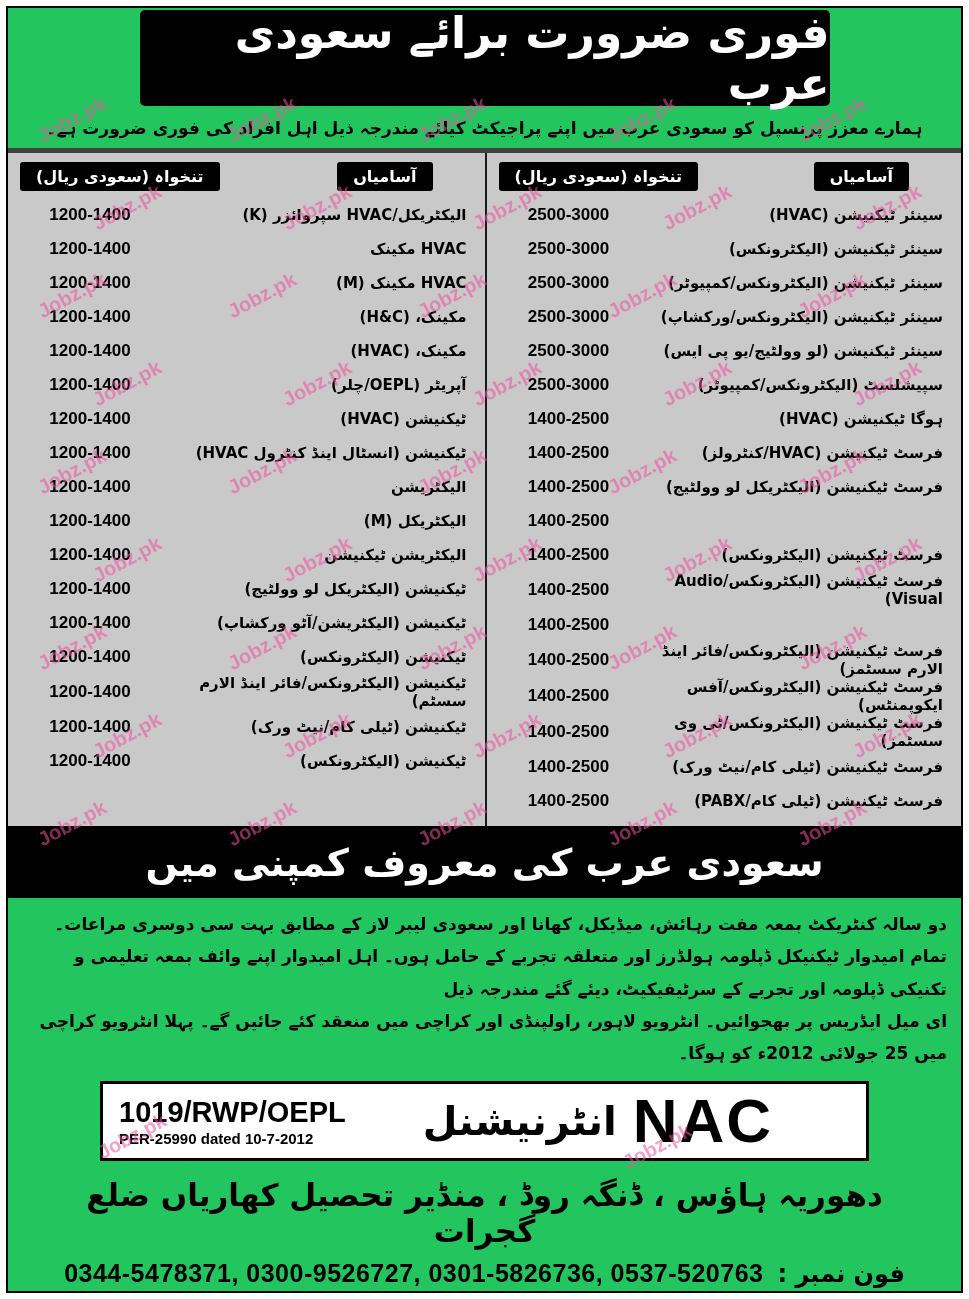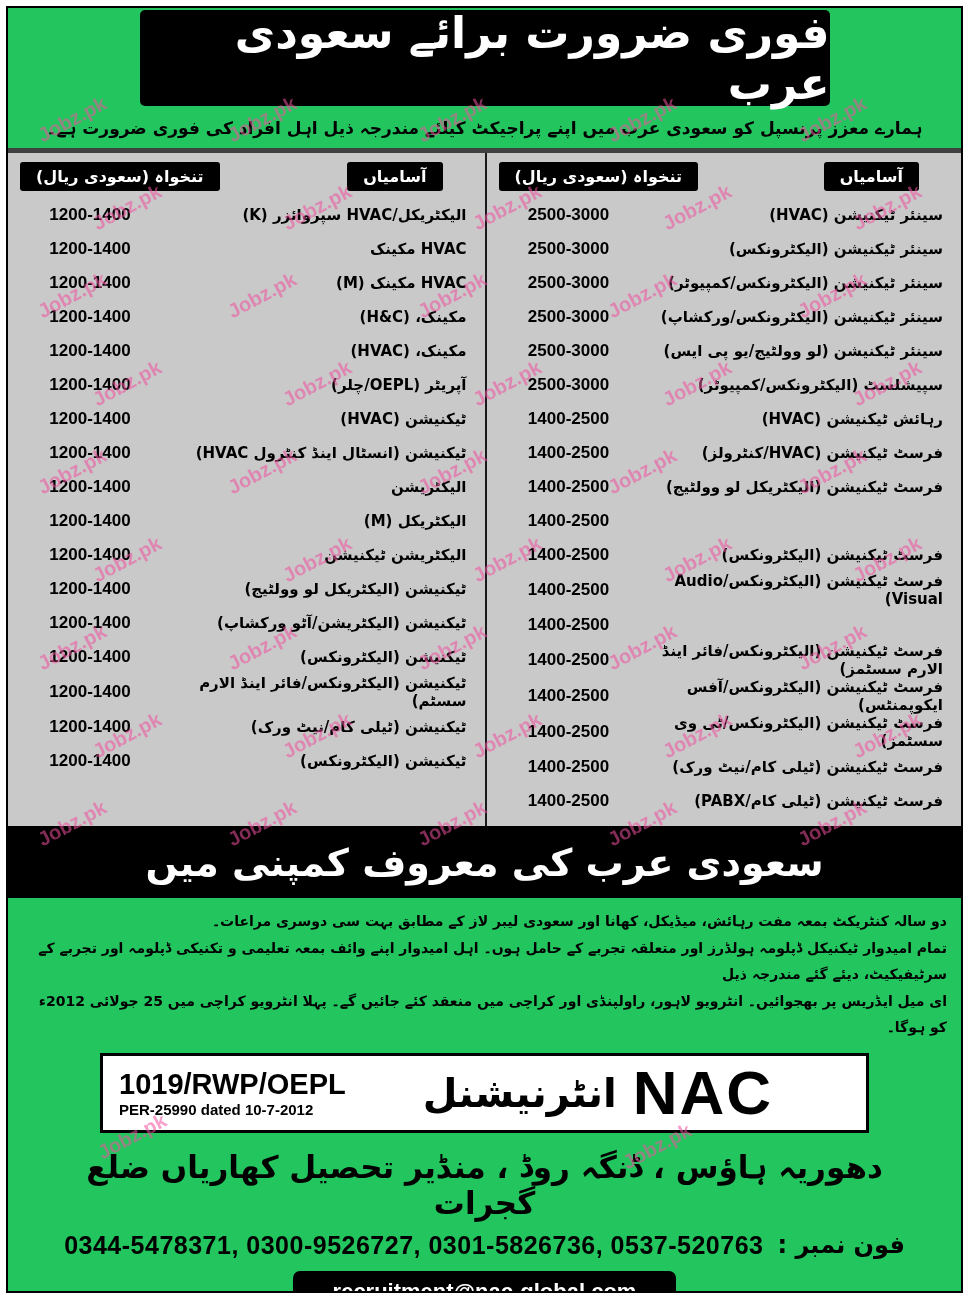--- a/index.html
+++ b/index.html
@@ -57,21 +57,21 @@
   }
   .head-box {
     background: #000;
     color: #fff;
     font-weight: bold;
     direction: rtl;
     padding: 5px 16px;
     font-size: 16px;
     border-radius: 3px;
   }
-  .head-box.vac { margin-left: auto; margin-right: 28px; }
+  .head-box.vac { margin-left: auto; margin-right: 38px; }
   .job-row {
     display: flex;
     align-items: center;
     min-height: 34px;
     padding: 0 12px 0 8px;
   }
   .job-salary {
     width: 148px;
     text-align: center;
     font-weight: bold;
@@ -94,21 +94,21 @@
     text-align: center;
     font-size: 38px;
     font-weight: bold;
     direction: rtl;
     padding: 13px 0;
   }
   
   .details { direction: rtl; padding: 10px 14px 4px; }
   .detail-line {
     font-weight: bold;
-    font-size: 14px;
+    font-size: 17px;
     line-height: 1.9;
     text-align: right;
   }
   
   .nac-title-box {
     border: 3px solid #000;
     margin: 8px 92px 4px;
     display: flex;
     align-items: center;
     padding: 6px 16px;
@@ -330,21 +330,21 @@
             <span class="job-title">سینئر ٹیکنیشن (لو وولٹیج/یو پی ایس)</span>
           </div>
 
           <div class="job-row">
             <span class="job-salary">2500-3000</span>
             <span class="job-title">سپیشلسٹ (الیکٹرونکس/کمپیوٹر)</span>
           </div>
 
           <div class="job-row">
             <span class="job-salary">1400-2500</span>
-            <span class="job-title">رہائش ٹیکنیشن (HVAC)</span>
+            <span class="job-title">ہوگا ٹیکنیشن (HVAC)</span>
           </div>
 
           <div class="job-row">
             <span class="job-salary">1400-2500</span>
             <span class="job-title">فرسٹ ٹیکنیشن (HVAC/کنٹرولز)</span>
           </div>
 
           <div class="job-row">
             <span class="job-salary">1400-2500</span>
             <span class="job-title">فرسٹ ٹیکنیشن (الیکٹریکل لو وولٹیج)</span>

